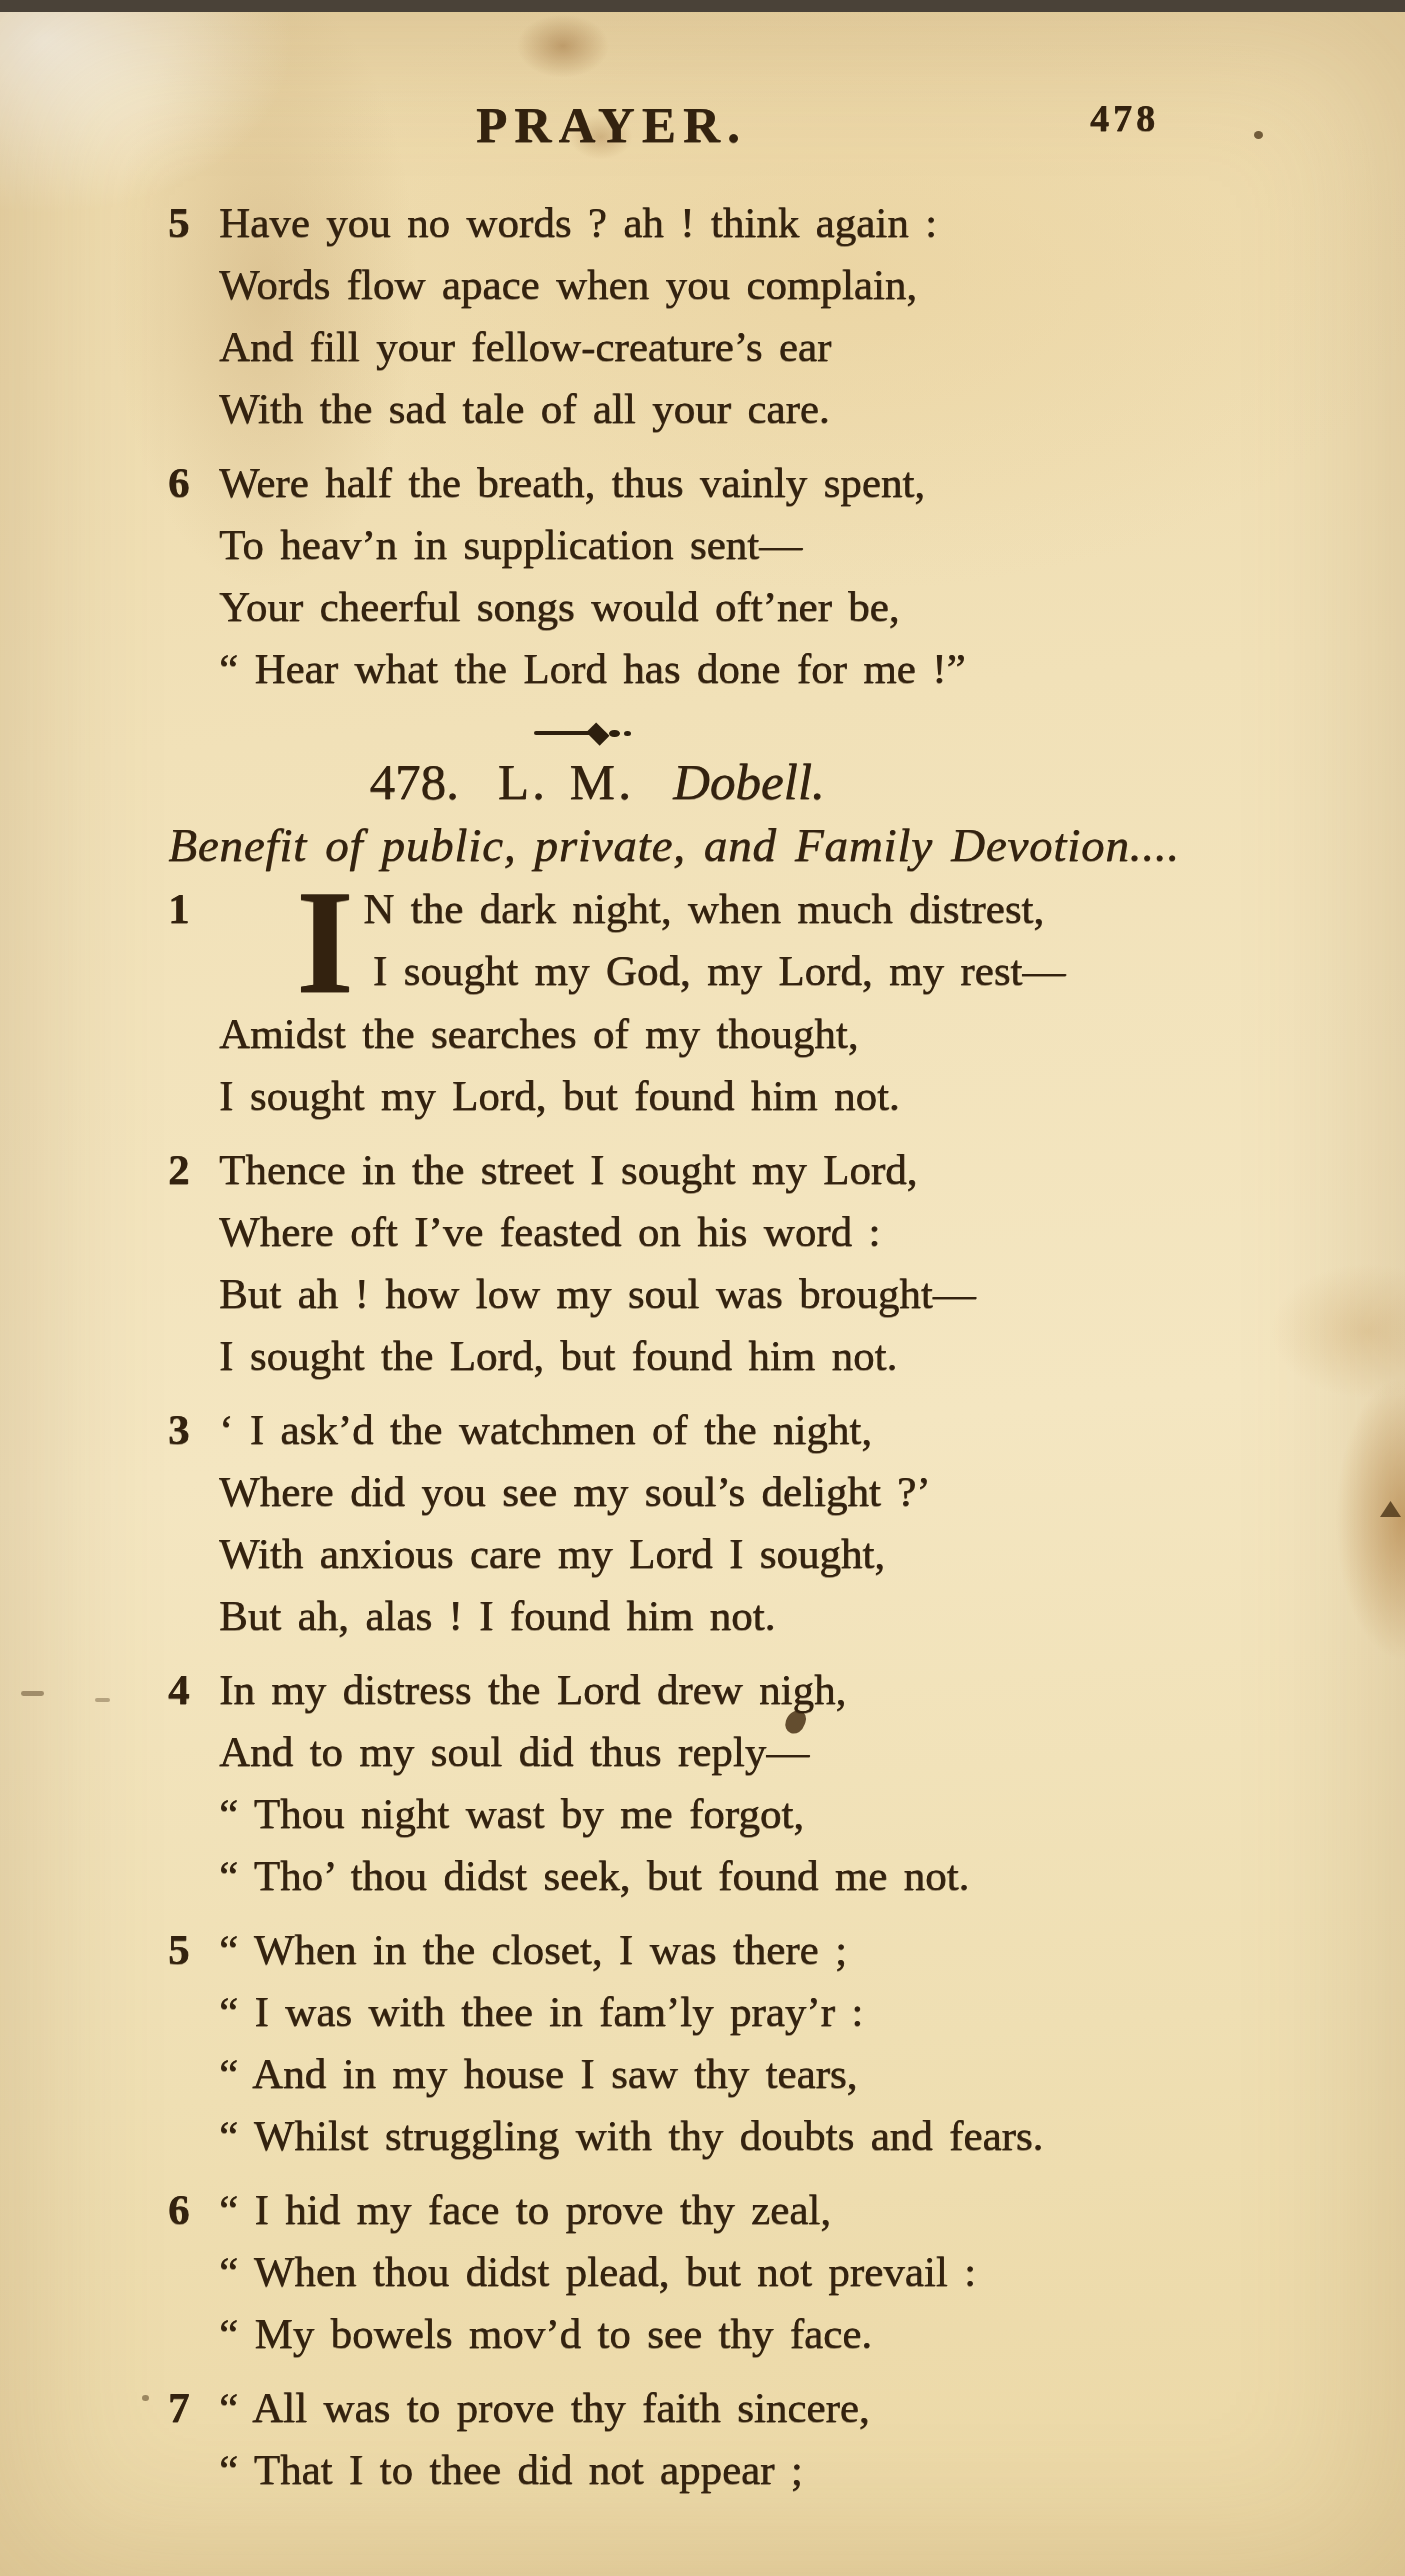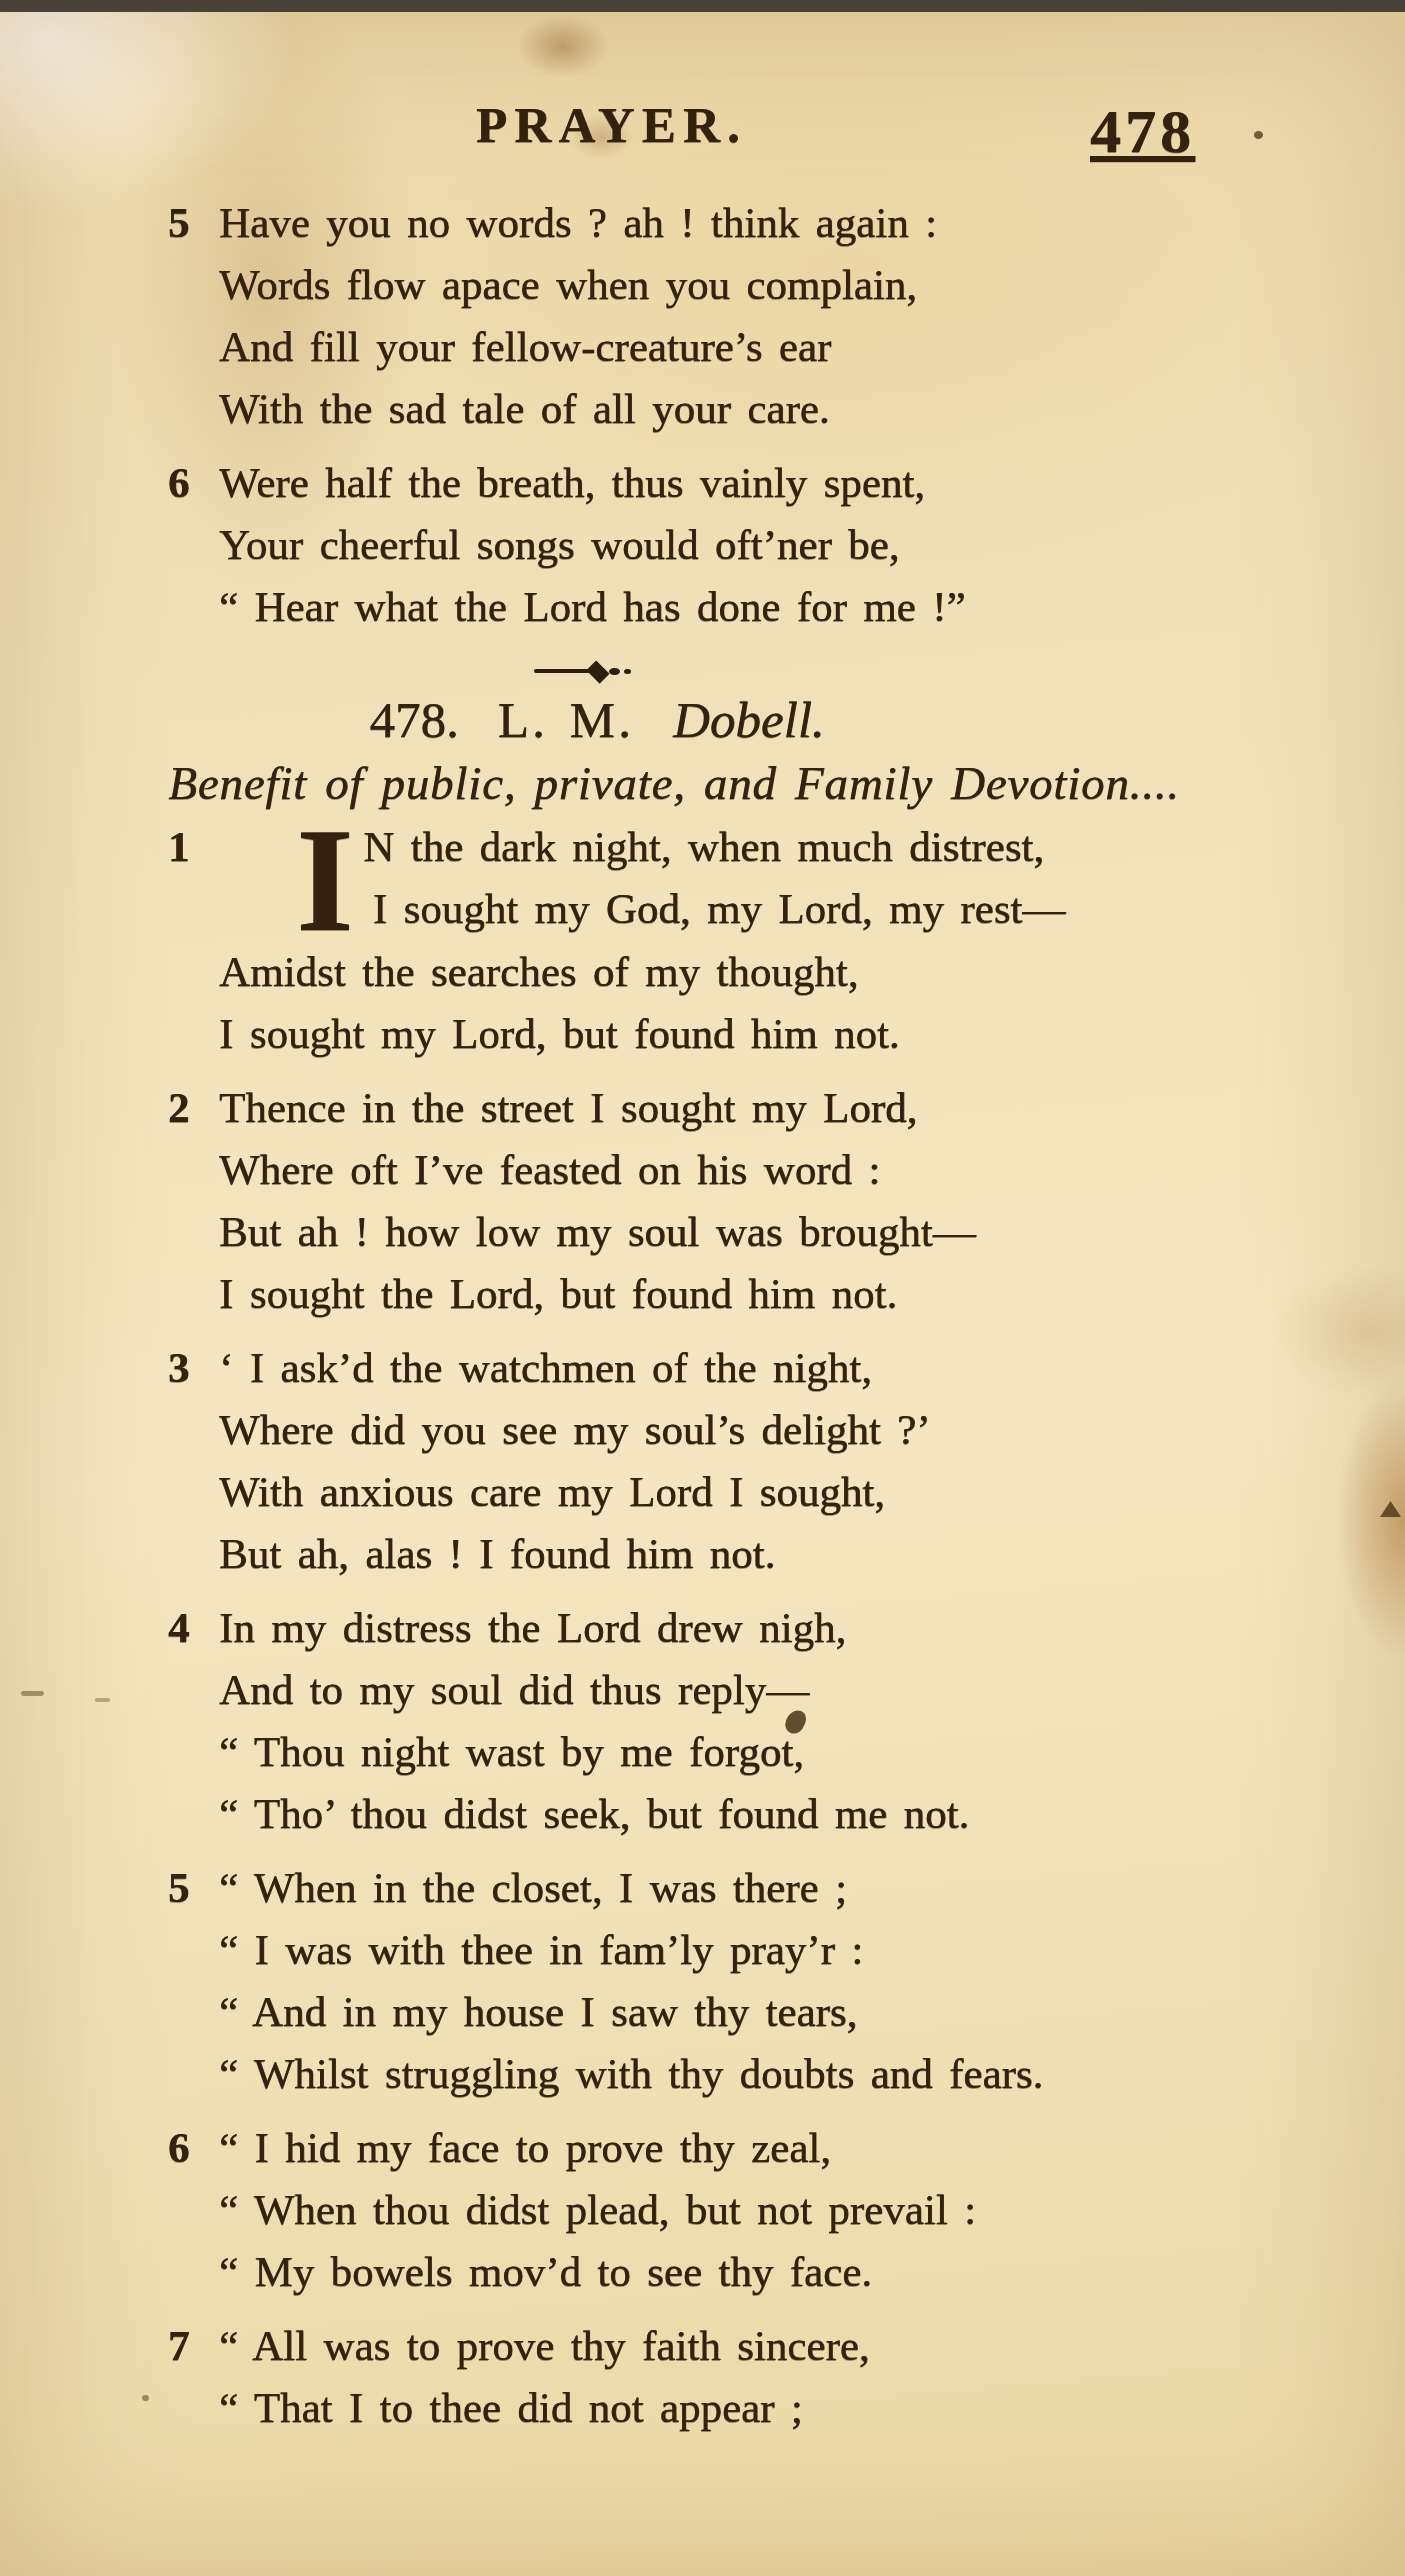--- a/index.html
+++ b/index.html
@@ -19,21 +19,21 @@
       radial-gradient(ellipse 137px 96px at 1367px 1319px, rgba(190,140,70,.25), rgba(190,140,70,0) 70%),
       radial-gradient(ellipse 64px 44px at 563px 34px,   rgba(146,96,44,.45), rgba(146,96,44,0) 72%),
       radial-gradient(ellipse 44px 31px at 601px 125px,  rgba(146,96,44,.30), rgba(146,96,44,0) 72%),
       radial-gradient(ellipse 724px 402px at 60% 10%,    rgba(231,205,150,.45), rgba(231,205,150,0) 80%),
       linear-gradient(175deg,#edd9aa 0%,#f1e1b8 28%,#f4e6c1 55%,#efdfb3 78%,#ebd7a4 100%);
     box-shadow:inset 0 0 137px 32px rgba(139,99,49,.20);
   }
   
   .running-head{position:absolute;top:84px;left:0;right:0;height:64px;}
   .head-title{position:absolute;left:476px;top:0;font-size:51px;font-weight:700;letter-spacing:7.2px;}
-  .head-page{position:absolute;left:1090px;top:0;font-size:62px;font-weight:700;letter-spacing:4px;text-decoration:underline;}
+  .head-page{position:absolute;left:1090px;top:0;font-size:38px;font-weight:700;letter-spacing:4px;}
   
   .content{position:absolute;top:180px;left:219px;width:997px;font-size:43px;line-height:62px;word-spacing:5.6px;}
   .verse{position:relative;margin-bottom:12px;}
   .vnum{position:absolute;left:-51px;top:0;font-weight:700;}
   .vline{white-space:nowrap;}
   
   .divider{position:relative;height:39px;}
   .fleuron{position:absolute;left:315px;top:14.5px;display:flex;align-items:center;}
   .fl-line{display:block;width:59px;height:4px;background:#2d1f0e;border-radius:2.4px 0 0 2.4px;}
   .fl-diamond{display:block;width:13.7px;height:13.7px;background:#2d1f0e;transform:rotate(45deg) scaleX(1.35);margin:0 -1.6px;}
@@ -80,20 +80,21 @@
       <span class="vnum">5</span>
       <div class="vline">Have you no words ? ah ! think again :</div>
       <div class="vline">Words flow apace when you complain,</div>
       <div class="vline">And fill your fellow-creature’s ear</div>
       <div class="vline">With the sad tale of all your care.</div>
     </div>
 
     <div class="verse">
       <span class="vnum">6</span>
       <div class="vline">Were half the breath, thus vainly spent,</div>
+      <div class="vline">To heav’n in supplication sent—</div>
       <div class="vline">Your cheerful songs would oft’ner be,</div>
       <div class="vline">“ Hear what the Lord has done for me !”</div>
     </div>
 
     <div class="divider">
       <span class="fleuron">
         <span class="fl-line"></span>
           <span class="fl-diamond"></span>
           <span class="fl-dot"></span>
           <span class="fl-dot small"></span>

